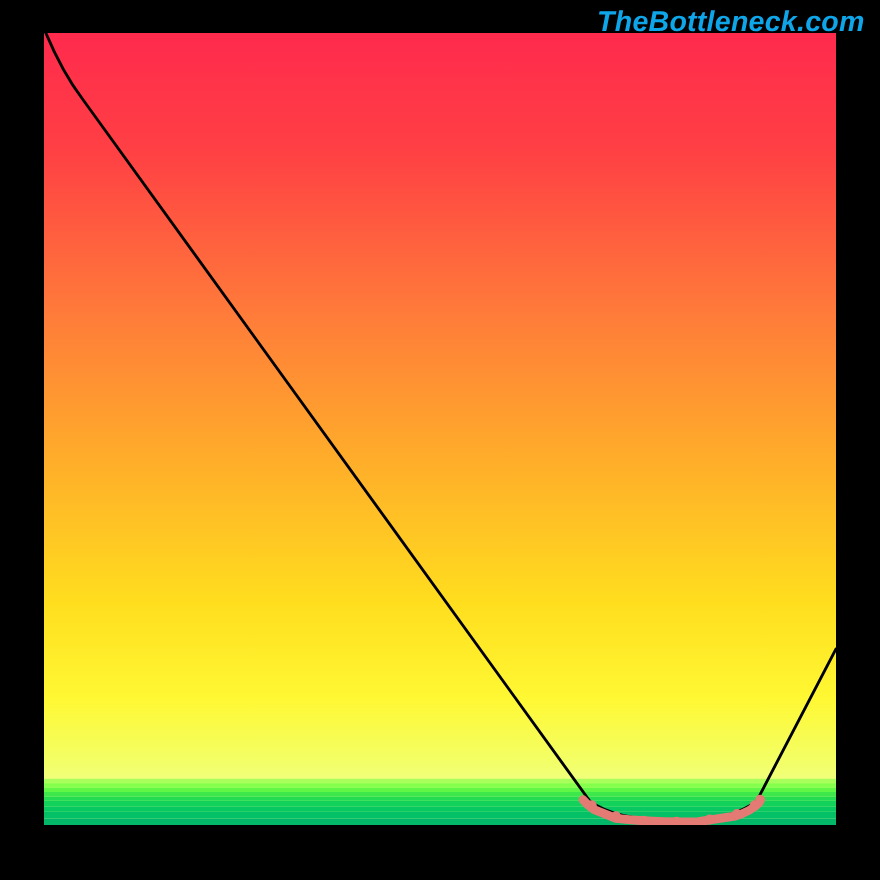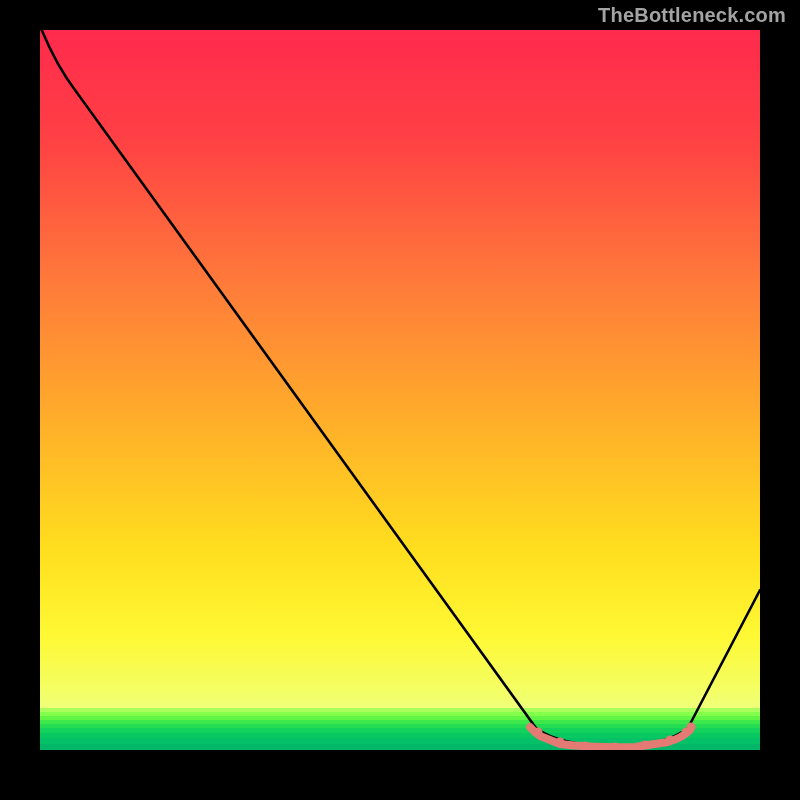--- a/index.html
+++ b/index.html
@@ -1,18 +1,18 @@
 <!DOCTYPE html>
 <html><head>
 <meta charset="utf-8">
 <style>
   * { margin: 0; padding: 0; box-sizing: border-box; }
   html, body { width: 800px; height: 800px; background: #000; overflow: hidden; font-family: Arial, sans-serif; }
   .container { position: relative; width: 800px; height: 800px; background: #000; }
-  .watermark { position: absolute; top: 4px; right: 14px; color: #a3a3a3; font-size: 20px; font-weight: 600; letter-spacing: 0.2px; }
+  .watermark { position: absolute; top: 4px; right: 14px; color: #0ea5e9; font-size: 26px; font-weight: 600; letter-spacing: 0.2px; font-style: italic; }
   .plot-area { position: absolute; left: 40px; top: 30px; width: 720px; height: 720px; }
   .gradient { position: absolute; inset: 0; }
   .overlay-line { position: absolute; inset: 0; }
 </style>
 </head>
 <body>
 <div class="container">
 
   <div class="watermark">TheBottleneck.com</div>
 

